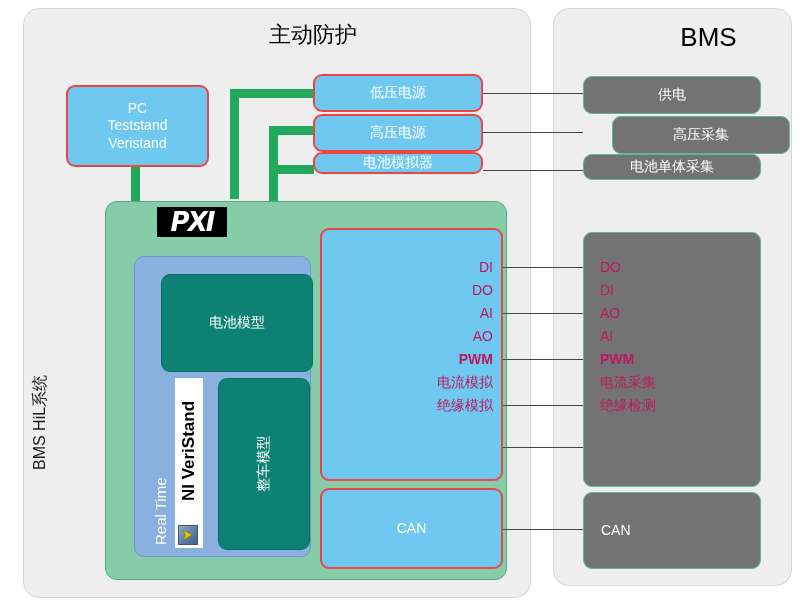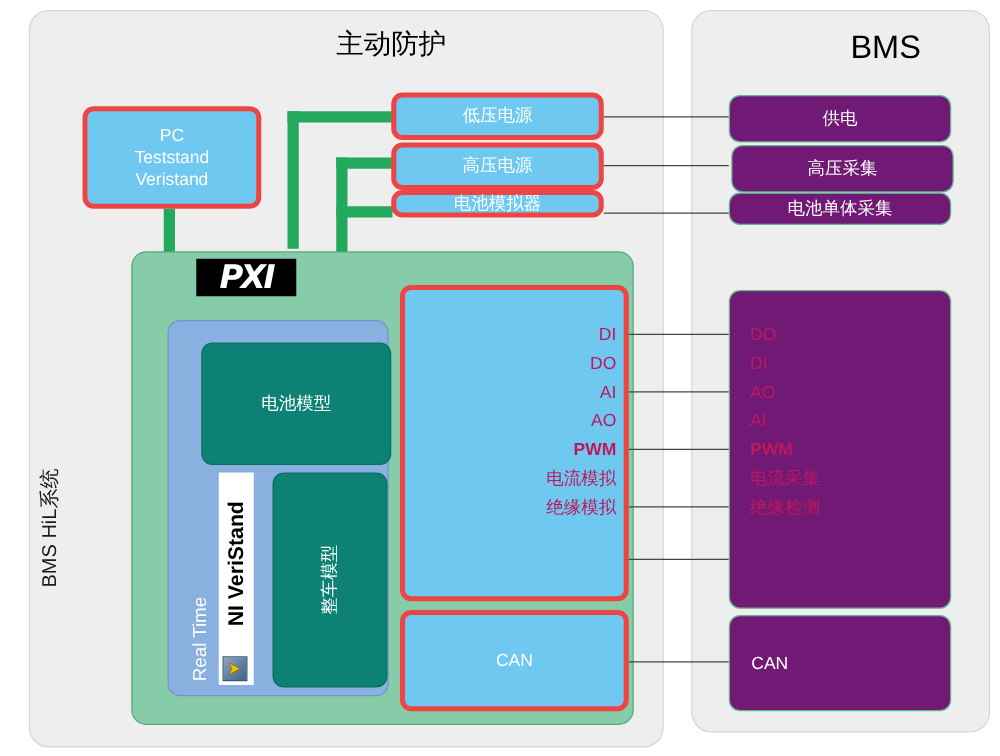--- a/index.html
+++ b/index.html
@@ -40,24 +40,24 @@
     display:flex;
     align-items:center;
     justify-content:center;
     color:#ffffff;
     font-size:14px;
     text-align:center;
     line-height:1.25;
   }
   .box.blue{
     background:#6fc8f0;
-    border:4px solid #ef4444;
+    border:2px solid #ef4444;
   }
   .box.green{
-    background:#701a75;
+    background:#737373;
     border:1px solid #62b892;
     text-align:right;
   }
   .box.teal{
     background:#0d8274;
     border:1px solid #0a6e62;
   }
 
   
   .pxi-container{
@@ -192,34 +192,34 @@
   <div class="box blue" style="left:313px;top:114px;width:170px;height:38px;">
     <span>高压电源</span>
   </div>
   <div class="box blue" style="left:313px;top:152px;width:170px;height:22px;">
     <span>电池模拟器</span>
   </div>
 
   <div class="box green" style="left:583px;top:76px;width:178px;height:38px;">
     <span>供电</span>
   </div>
-  <div class="box green" style="left:585px;top:116px;width:178px;height:38px;">
+  <div class="box green" style="left:612px;top:116px;width:178px;height:38px;">
     <span>高压采集</span>
   </div>
   <div class="box green" style="left:583px;top:154px;width:178px;height:26px;">
     <span>电池单体采集</span>
   </div>
 
   <div class="hline" style="left:483px;top:93px;width:100px;"></div>
   <div class="hline" style="left:483px;top:132px;width:100px;"></div>
   <div class="hline" style="left:483px;top:170px;width:100px;"></div>
 
   <div class="pxi-container" style="left:105px;top:201px;width:402px;height:379px;"></div>
 
-  <div class="pxi-logo" style="left:157px;top:207px;width:80px;height:30px;">PXI</div>
+  <div class="pxi-logo" style="left:157px;top:207px;width:70px;height:30px;">PXI</div>
 
   <div class="rt-container" style="left:134px;top:256px;width:177px;height:301px;"></div>
 
   <div class="vtext rt-label" style="left:152px;top:545px;">Real Time</div>
 
   <div class="ni-vs-strip" style="left:175px;top:378px;width:28px;height:170px;">
     <div style="position:absolute;left:0;top:0;width:28px;height:145px;display:flex;align-items:center;justify-content:center;">
       <span class="ni-vs-text">NI VeriStand</span>
     </div>
     <div class="ni-vs-icon">

